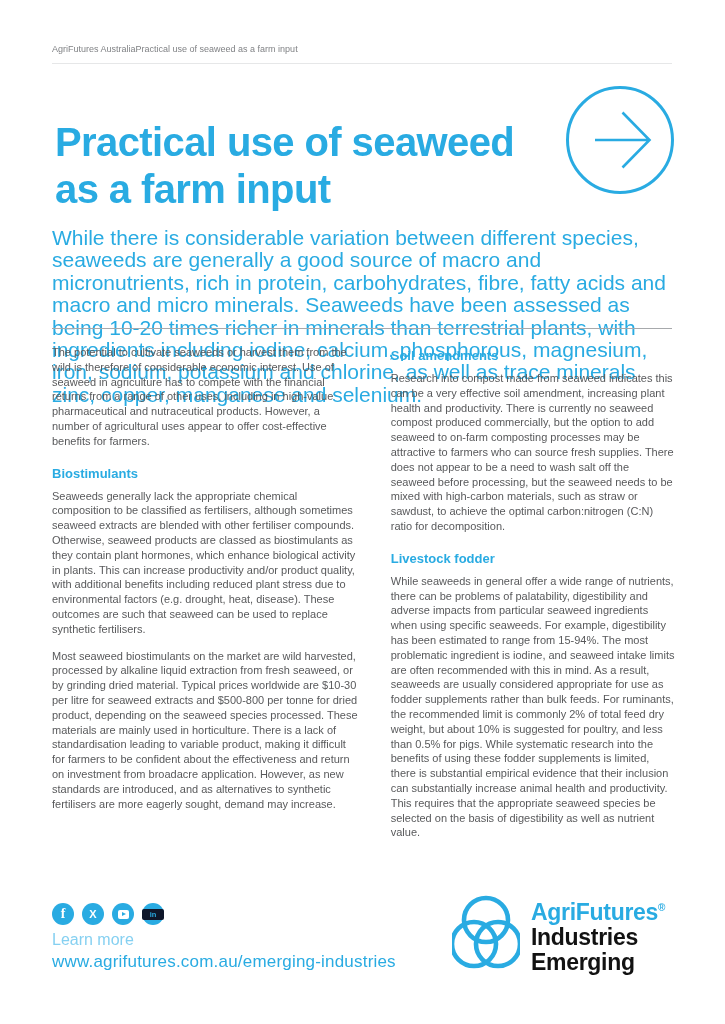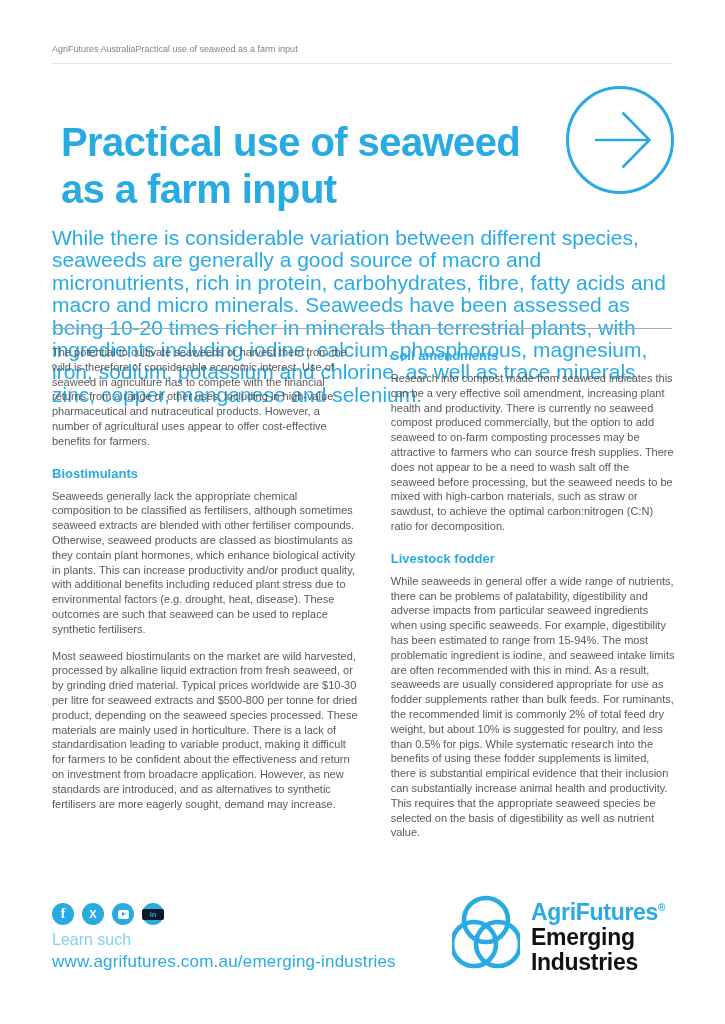--- a/index.html
+++ b/index.html
@@ -3,21 +3,21 @@
 <meta charset="utf-8">
 <style>
   html,body{margin:0;padding:0;background:#fff;}
   .page{position:relative;width:725px;height:1024px;background:#ffffff;overflow:hidden;
         font-family:"Liberation Sans","DejaVu Sans",sans-serif;}
 
   .header{position:absolute;left:52px;right:53px;top:44px;display:flex;
           justify-content:flex-start;font-size:9px;color:#808285;}
   .header-rule{position:absolute;left:52px;right:53px;top:63px;border-top:1px solid #E6E7E8;}
 
-  .title{position:absolute;left:61px;top:92px;font-size:40px;line-height:47px;
+  .title{position:absolute;left:55px;top:92px;font-size:40px;line-height:47px;
          font-weight:bold;color:#29ABE2;letter-spacing:-0.6px;}
 
   .arrow-wrap{position:absolute;left:565px;top:85px;width:110px;height:110px;}
 
   .intro{position:absolute;left:52px;top:206px;width:624px;font-size:21px;
          line-height:22.4px;color:#29ABE2;font-weight:500;}
   .intro-rule{position:absolute;left:52px;right:53px;top:328px;border-top:1px solid #A7A9AC;}
 
   .columns{position:absolute;left:52px;top:345px;width:624px;display:flex;gap:32px;justify-content:flex-end;}
   .col-left{width:314px;}
@@ -96,29 +96,29 @@
       <span class="glyph-x">X</span>
     </div>
     <div class="social-btn">
       <span class="yt"></span>
     </div>
     <div class="social-btn">
       <span class="li">in</span>
     </div>
   </div>
 
-  <div class="learn-more">Learn such</div>
+  <div class="learn-more">Learn more</div>
   <a class="footer-url">www.agrifutures.com.au/emerging-industries</a>
 
   <div class="logo">
     <svg width="68" height="78" viewBox="0 0 68 78">
       <circle cx="34" cy="25" r="22" fill="none" stroke="#29ABE2" stroke-width="4.6"></circle>
       <circle cx="22" cy="49" r="22" fill="none" stroke="#29ABE2" stroke-width="4.6"></circle>
       <circle cx="46" cy="49" r="22" fill="none" stroke="#29ABE2" stroke-width="4.6"></circle>
     </svg>
     <div class="logo-text">
       <div class="logo-brand"><span>AgriFutures</span><sup>®</sup></div>
+      <div class="logo-sub">Industries</div>
       <div class="logo-sub">Emerging</div>
-      <div class="logo-sub">Industries</div>
     </div>
   </div>
 
 </div>
 
 </body></html>

